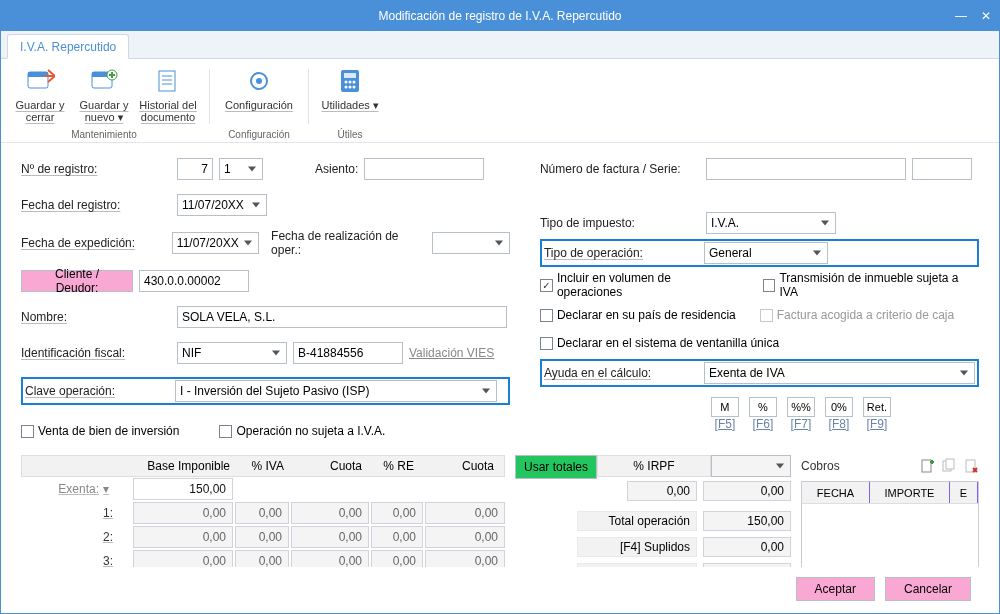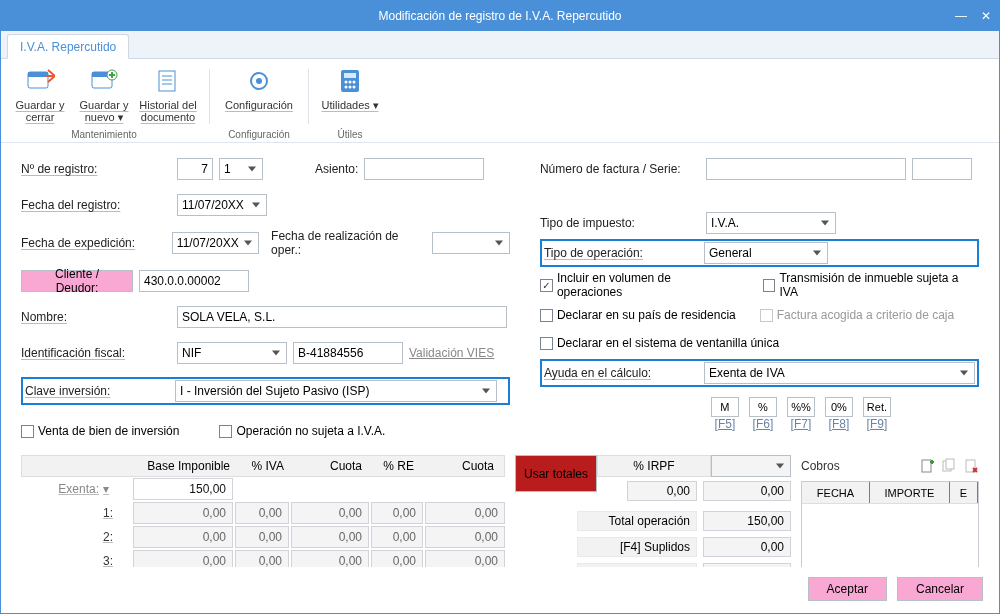--- a/index.html
+++ b/index.html
@@ -54,35 +54,35 @@
 .cw5 { width: 80px; }
 .linerow { display: flex; height: 24px; align-items: center; }
 .linerow .cell { height: 22px; border: 1px solid #d0d4da; background: #f4f4f4; color: #666; margin-left: 2px; display: flex; align-items: center; justify-content: flex-end; padding: 0 6px; }
 .linerow .cell.ed { background: #fff; color: #111; }
 .linerow .rlbl { width: 100px; text-align: right; color: #333; padding-right: 8px; text-decoration: underline; text-decoration-color: #bbb; }
 .linerow .rlbl.sel { display: flex; align-items: center; justify-content: flex-end; }
 .obs { display: flex; gap: 8px; margin-top: 4px; }
 .obs textarea { width: 336px; height: 44px; border: 1px solid #b7bfc9; padding: 2px 4px; resize: none; }
 .mid { width: 290px; }
 .midhdr { display: flex; height: 22px; }
-.midhdr .mbtn { height: 37px; border: 1px solid #b7bfc9; background: #b91c1c; padding: 0 8px; cursor: pointer; }
+.midhdr .mbtn { height: 24px; border: 1px solid #b7bfc9; background: #22c55e; padding: 0 8px; cursor: pointer; }
 .midhdr .mhlbl { flex: 1; text-align: center; background: #f2f2f2; border: 1px solid #dedede; display: flex; align-items: center; justify-content: center; }
 .midhdr .msel { width: 80px; }
 .midrow { display: flex; justify-content: flex-end; gap: 6px; height: 24px; align-items: center; margin-top: 2px; }
 .midrow .ml { width: 120px; text-align: right; background: #f2f2f2; border: 1px solid #e9e9e9; padding: 2px 6px; }
 .midrow .mv { width: 88px; border: 1px solid #d0d4da; text-align: right; padding: 2px 6px; background: #f4f4f4; }
 .cobros { width: 180px; display: flex; flex-direction: column; }
 .cobros .ctop { display: flex; align-items: center; gap: 6px; height: 22px; }
 .cobros .ctop .ct { flex: 1; color: #333; }
 .cobros .ctop .ic { width: 16px; height: 16px; cursor: pointer; }
 .ctable { border: 1px solid #c8ccd2; margin-top: 4px; height: 150px; }
 .ctable .chdr { display: flex; height: 22px; background: #f2f2f2; border-bottom: 1px solid #dedede; }
 .ctable .chdr div { border-right: 1px solid #8b5cf6; display: flex; align-items: center; justify-content: center; font-size: 11px; }
 .ch1 { width: 68px; } .ch2 { width: 80px; } .ch3 { width: 28px; }
-.footer { display: flex; justify-content: flex-end; gap: 10px; padding: 10px 16px 12px 0; align-items: center; }
+.footer { display: flex; justify-content: flex-end; gap: 10px; padding: 10px 28px 12px 0; align-items: center; }
 .footer .btn { padding: 2px 18px; height: 24px; }
 svg { display: block; }
 </style>
 </head>
 <body>
 
 <div class="window">
   <div class="titlebar">
     <span>Modificación de registro de I.V.A. Repercutido</span>
     <div class="controls">
@@ -212,21 +212,21 @@
         </div>
         <div class="row">
           <span class="lbl lbl-w">Identificación fiscal:</span>
           <div class="select" style="width:110px">
               <span class="sv">NIF</span>
             </div>
           <input class="input" style="width: 110px;" value="B-41884556">
           <span class="link-like" style="color:#888">Validación VIES</span>
         </div>
         <div class="row hl" style="align-items:center">
-          <span class="lbl" style="width:144px">Clave inversión:</span>
+          <span class="lbl" style="width:144px">Clave operación:</span>
           <div class="select" style="width:322px">
               <span class="sv">I - Inversión del Sujeto Pasivo (ISP)</span>
             </div>
         </div>
         <div class="row" style="gap:40px;margin-top:2px">
           <label class="chk">
               <span class="box"></span>
               <span>Venta de bien de inversión</span>
             </label>
           <label class="chk">

